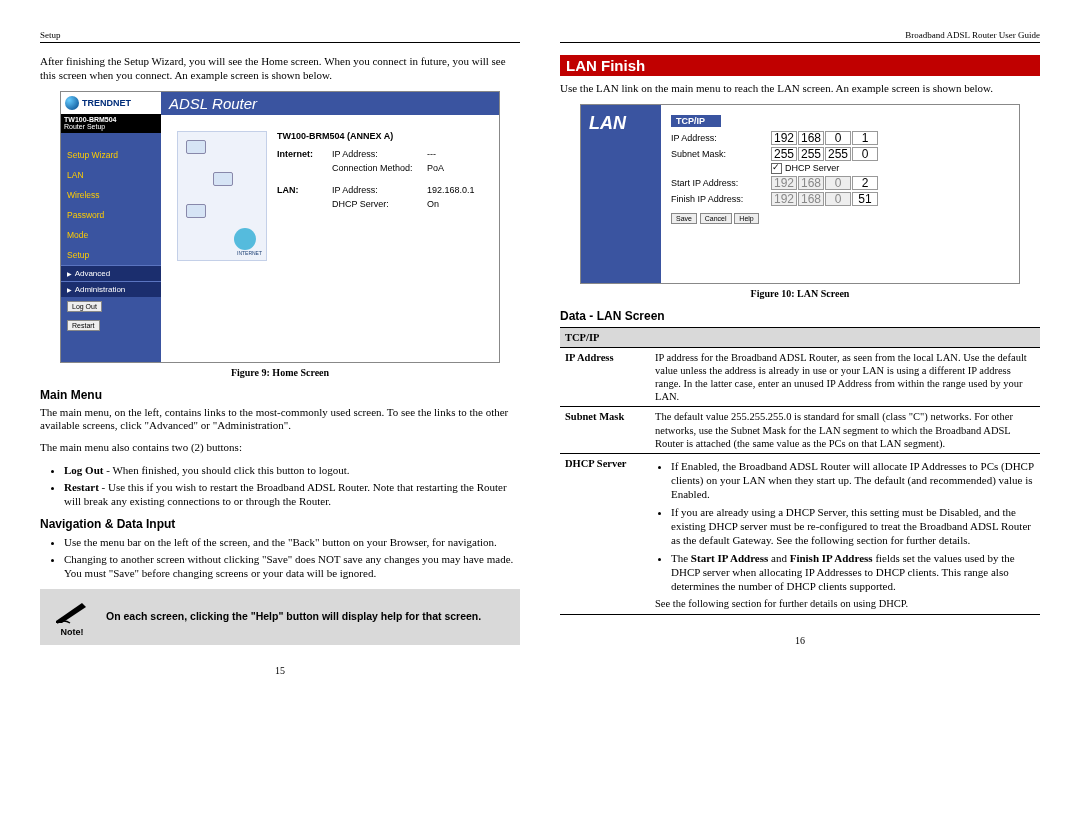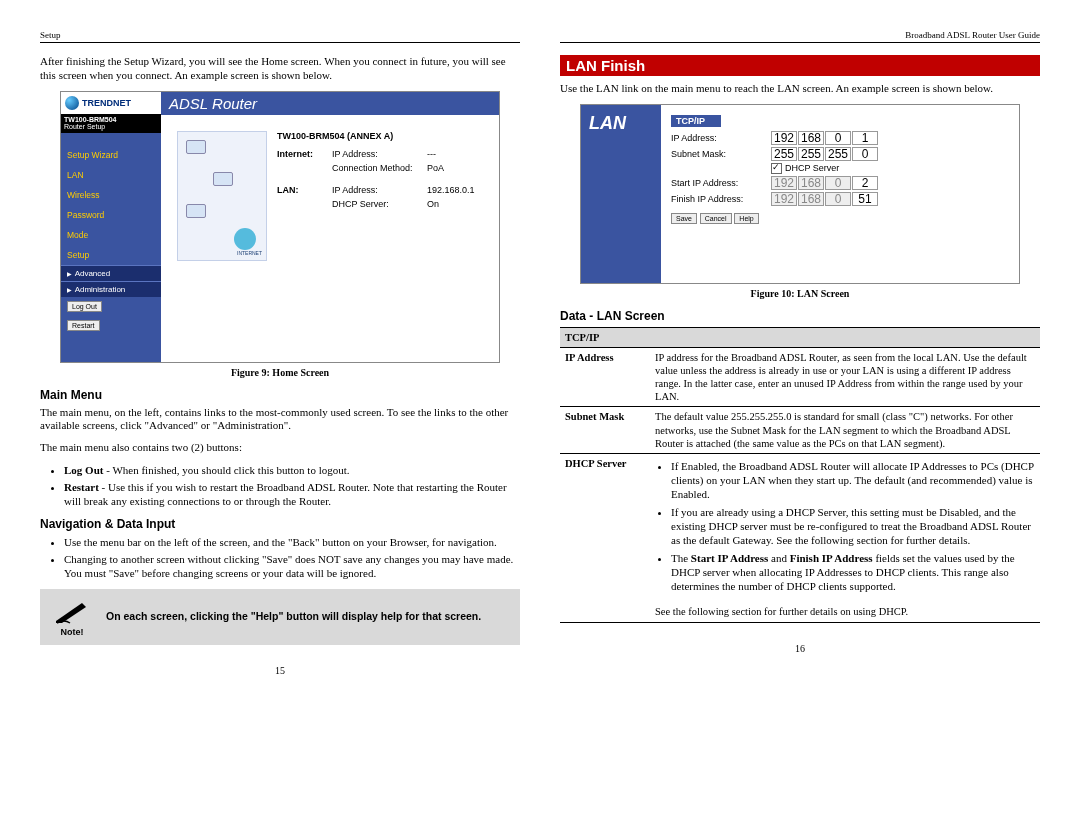--- a/index.html
+++ b/index.html
@@ -54,21 +54,21 @@
   .ss-ip-input { width: 26px; height: 14px; border: 1px solid #999; font-size: 12px; text-align: center; margin-right: 1px; display: inline-block; line-height: 12px; }
   .ss-ip-input.dis { background: #eee; color: #888; }
   .ss-check { width: 11px; height: 11px; border: 1px solid #666; display: inline-block; margin-right: 3px; position: relative; }
   .ss-check::after { content: "✓"; font-size: 9px; position: absolute; top: -2px; left: 0; }
   .ss-lan-buttons { margin-top: 6px; }
   
   .data-table { width: 100%; border-collapse: collapse; font-size: 10.5px; margin-top: 4px; }
   .data-table td, .data-table th { border-top: 1px solid #000; border-bottom: 1px solid #000; padding: 3px 5px; vertical-align: top; line-height: 1.25; }
   .data-table th { text-align: left; background: #d9d9d9; }
   .data-table td.lbl { font-weight: bold; width: 90px; }
-  .data-table ul { margin: 2px 0 12px 16px; }
+  .data-table ul { margin: 2px 0 4px 16px; }
 </style>
 </head>
 <body>
 
 <div class="pages">
 
   <div class="page">
     <div class="page-header">
       <span>Setup</span>
       <span></span>

